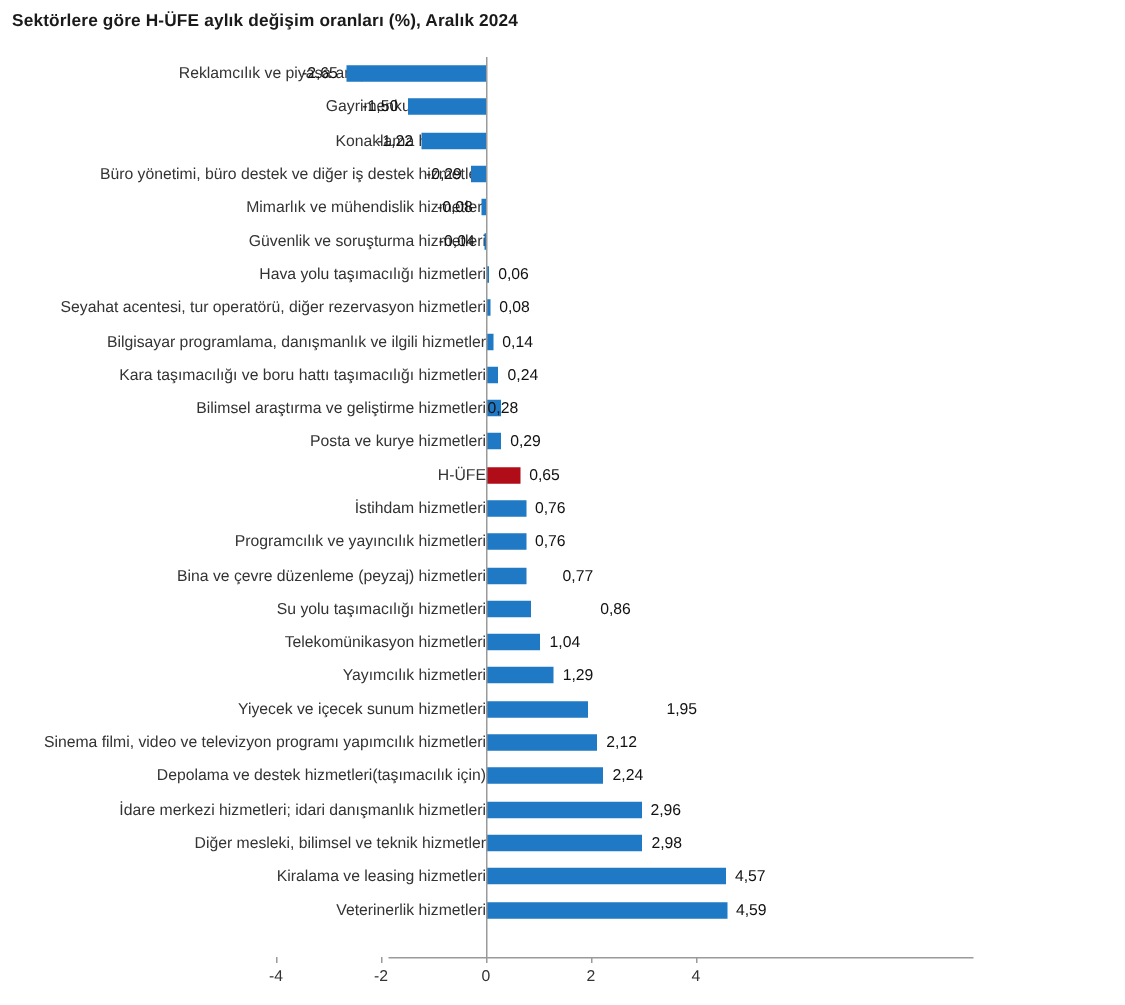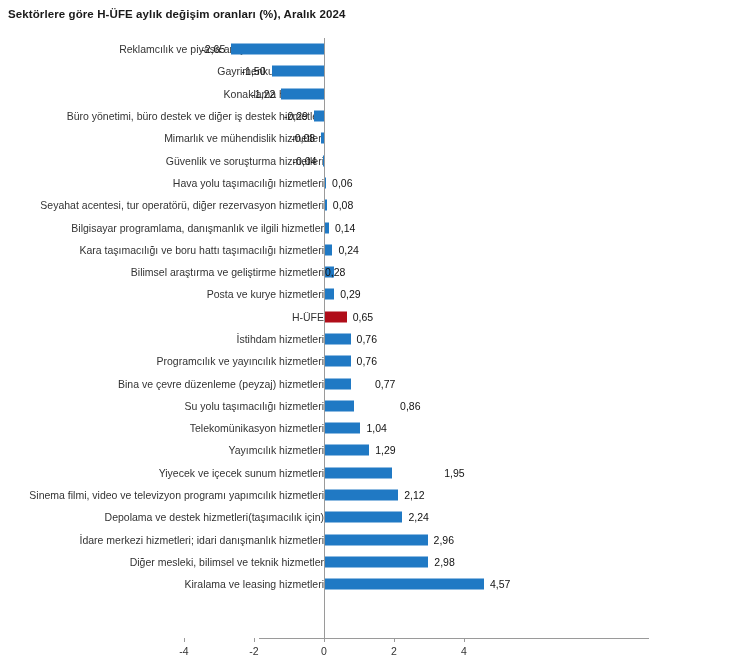--- a/index.html
+++ b/index.html
@@ -282,20 +282,27 @@
         <div class="bar-zone">
           <div class="bar" style="left: 0px; width: 104.3px;"></div>
           <div class="val-label" style="left: 110.3px;">2,98</div>
         </div>
       </div>
       <div class="row">
         <div class="cat-label">Kiralama ve leasing hizmetleri</div>
         <div class="bar-zone">
           <div class="bar" style="left: 0px; width: 159.95px;"></div>
           <div class="val-label" style="left: 165.95px;">4,57</div>
+        </div>
+      </div>
+      <div class="row">
+        <div class="cat-label">Veterinerlik hizmetleri</div>
+        <div class="bar-zone">
+          <div class="bar" style="left: 0px; width: 160.65px;"></div>
+          <div class="val-label" style="left: 166.65px;">4,59</div>
         </div>
       </div>
     </div>
 
   <div id="axis-line"></div>
   <div id="axis-bottom"></div>
 
 <div class="tick-mark" style="left: 184px;"></div>
     <div class="tick-label" style="left: 184px;">-4</div>
     <div class="tick-mark" style="left: 254px;"></div>

